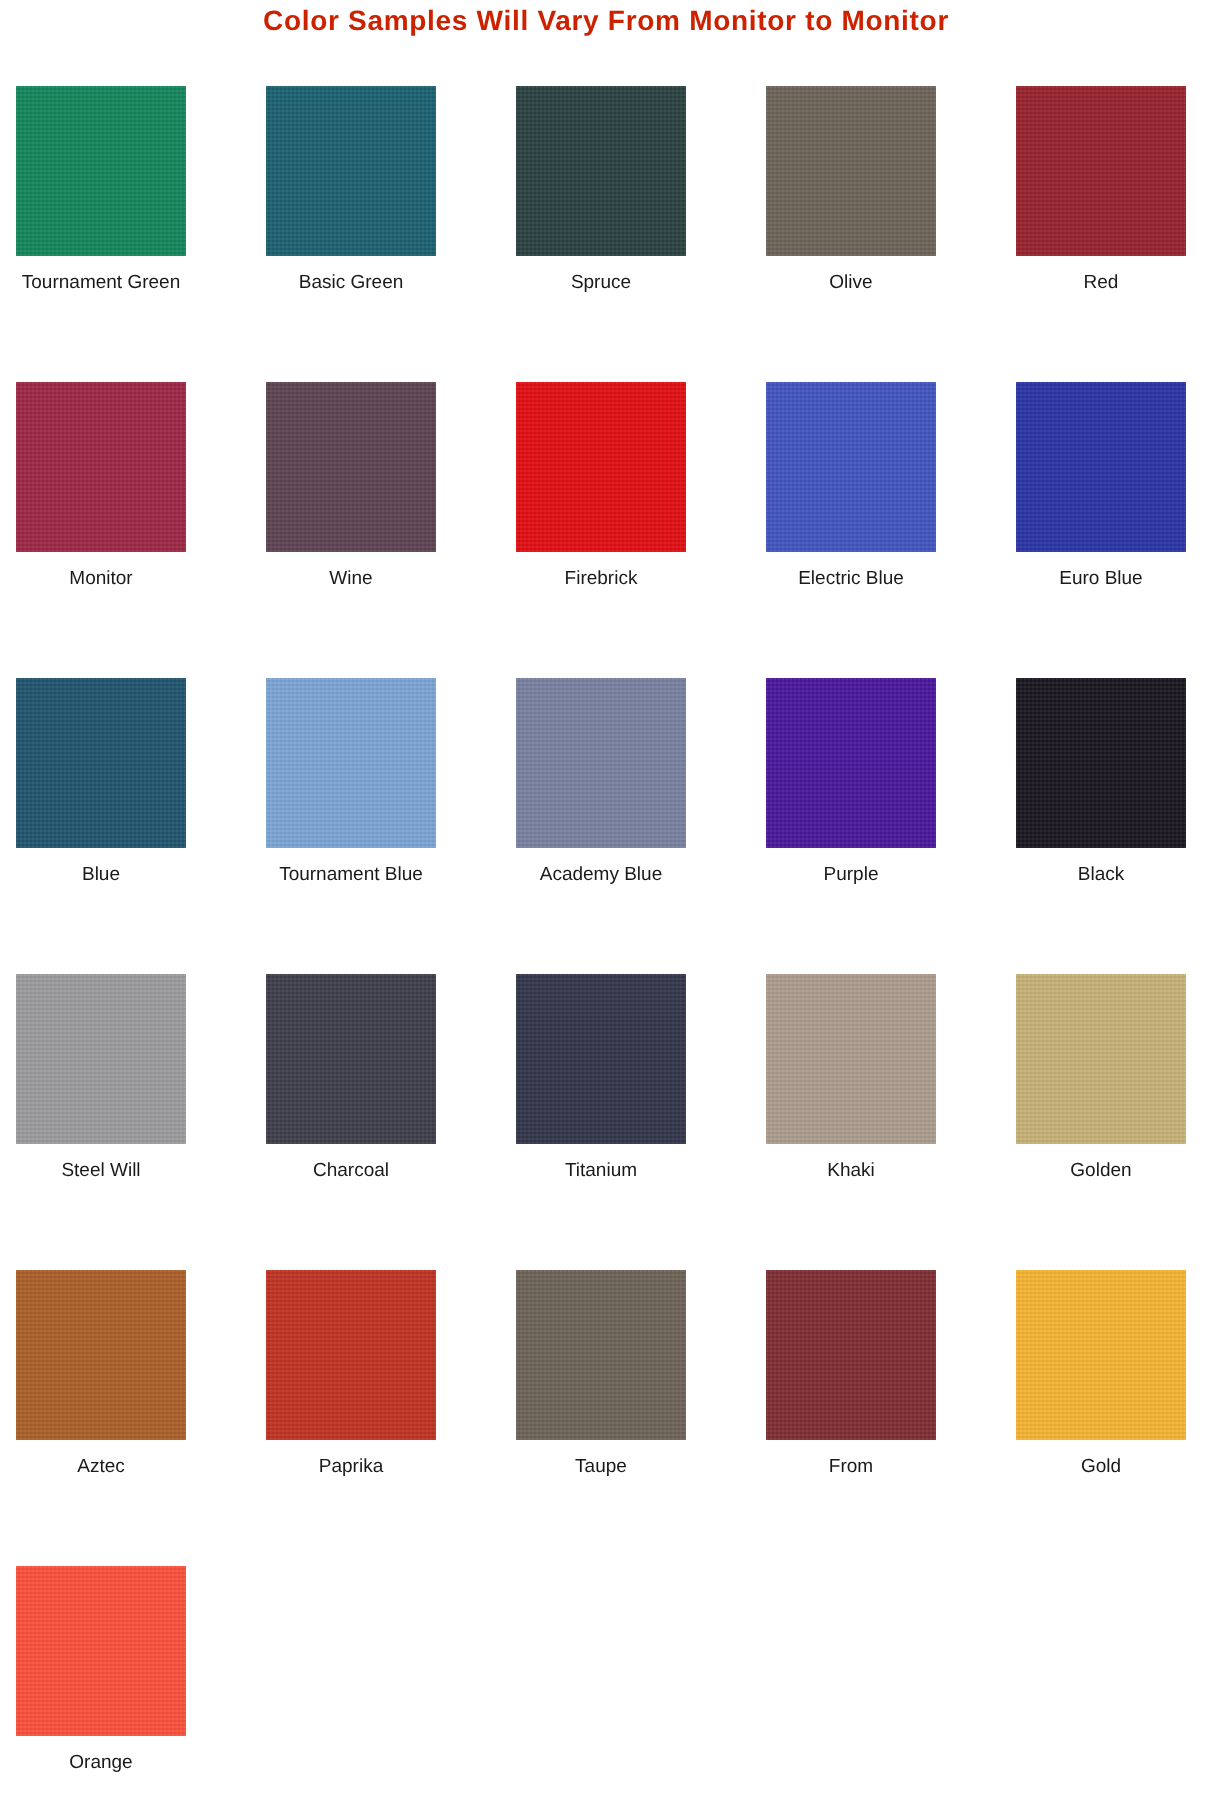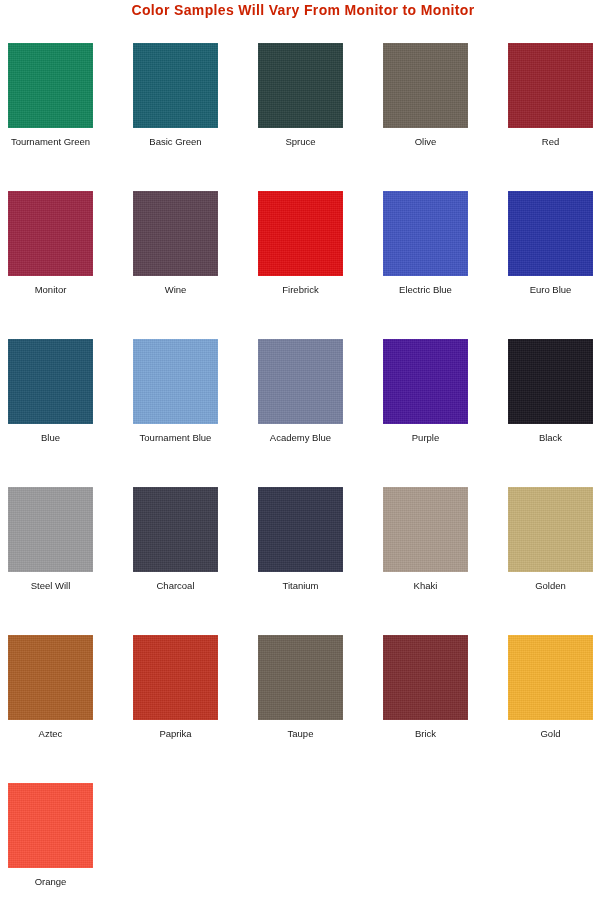--- a/index.html
+++ b/index.html
@@ -178,21 +178,21 @@
       <div class="swatch-cell">
         <div class="swatch-chip" style="background-color: rgb(190, 51, 34);"></div>
         <div class="swatch-label">Paprika</div>
       </div>
       <div class="swatch-cell">
         <div class="swatch-chip" style="background-color: rgb(109, 98, 86);"></div>
         <div class="swatch-label">Taupe</div>
       </div>
       <div class="swatch-cell">
         <div class="swatch-chip" style="background-color: rgb(125, 46, 50);"></div>
-        <div class="swatch-label">Brick</div>
+        <div class="swatch-label">From</div>
       </div>
       <div class="swatch-cell">
         <div class="swatch-chip" style="background-color: rgb(244, 178, 50);"></div>
         <div class="swatch-label">Gold</div>
       </div>
       <div class="swatch-cell">
         <div class="swatch-chip" style="background-color: rgb(249, 81, 60);"></div>
         <div class="swatch-label">Orange</div>
       </div>
     </div>

